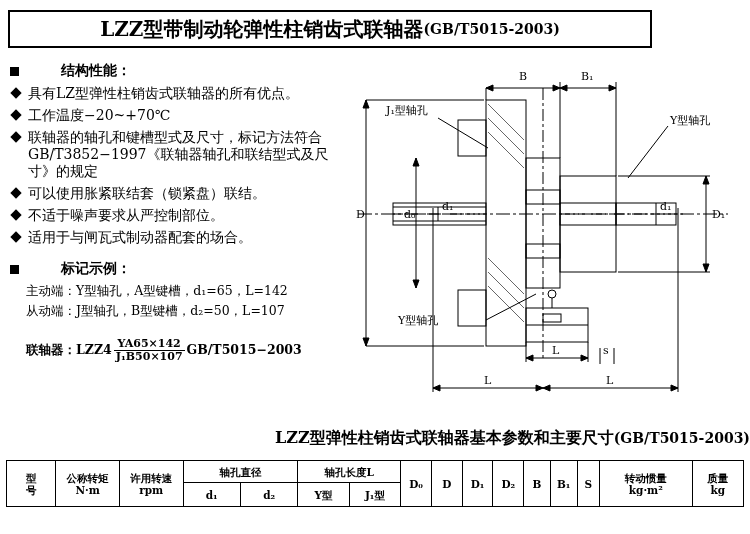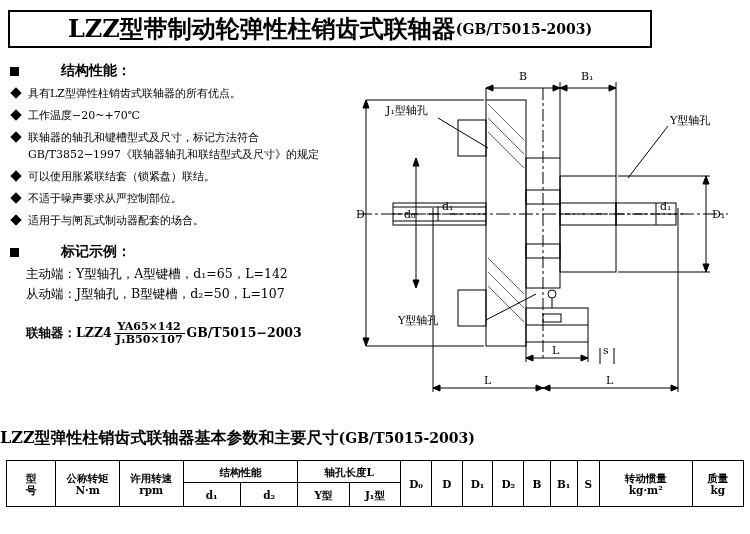--- a/index.html
+++ b/index.html
@@ -14,61 +14,61 @@
 
   
   .title-bar{
     position:absolute;left:8px;top:10px;width:640px;height:34px;
     border:2px solid #000;
     display:flex;align-items:center;justify-content:center;
     background:#fff;
   }
   .title-bar .t-main{
     font-family:"DejaVu Serif","Liberation Serif",serif;
-    font-weight:bold;font-size:24px;letter-spacing:0px;
+    font-weight:bold;font-size:20px;letter-spacing:0px;
   }
   .title-bar .t-sub{
     font-family:"DejaVu Serif","Liberation Serif",serif;
     font-weight:bold;font-size:14px;
   }
 
   
   .left-col{position:absolute;left:10px;top:56px;width:330px;}
   .sec-head{display:flex;align-items:center;margin-top:6px;margin-bottom:4px;gap:36px;}
   .sec-head .sq{
     width:9px;height:9px;background:#000;margin-right:6px;flex:0 0 auto;
   }
   .sec-head .lbl{
     font-family:"DejaVu Serif","Liberation Serif",serif;
     font-weight:bold;font-size:14px;
   }
   .bullet{
     position:relative;padding-left:18px;margin:5px 0;
-    font-size:11px;line-height:17px;
+    font-size:14px;line-height:17px;
     font-family:"DejaVu Serif","Liberation Serif",serif;
   }
   .bullet .dia{
     position:absolute;left:2px;top:4px;width:8px;height:8px;
     background:#000;transform:rotate(45deg);
   }
   .mark-block{padding-left:16px;font-size:12.5px;line-height:18px;
     font-family:"DejaVu Serif","Liberation Serif",serif;}
   .mark-block .row{margin:2px 0;}
   .frac{display:inline-block;vertical-align:middle;text-align:center;line-height:12px;
         font-size:11px;margin:0 2px;}
   .frac .num{display:block;border-bottom:1px solid #000;padding:0 2px;}
   .frac .den{display:block;padding:0 2px;}
 
   
   .drawing{position:absolute;left:338px;top:58px;width:404px;height:350px;}
   .drawing svg{display:block;}
 
   
   .sec2-title{
-    position:absolute;left:0;top:428px;width:750px;text-align:left;
+    position:absolute;left:0;top:428px;width:750px;text-align:right;
     font-family:"DejaVu Serif","Liberation Serif",serif;
     font-weight:bold;font-size:16px;
   }
 
   
   .tbl-wrap{position:absolute;left:6px;top:460px;width:738px;}
   table.params{border-collapse:collapse;width:738px;table-layout:fixed;}
   table.params th,table.params td{
     border:1px solid #000;text-align:center;vertical-align:middle;
     font-family:"DejaVu Serif","Liberation Serif",serif;
@@ -270,21 +270,21 @@
           <col style="width:26px">
           <col style="width:22px">
         <col style="width:90px">
           <col style="width:50px">
       </colgroup>
       <tbody>
           <tr class="h1">
         <th rowspan="2">型<br>号</th>
         <th rowspan="2">公称转矩<br>N·m</th>
         <th rowspan="2">许用转速<br>rpm</th>
-        <th colspan="2">结构性能</th>
+        <th colspan="2">轴孔直径</th>
         <th colspan="2">轴孔长度L</th>
         <th rowspan="2">D₀</th>
         <th rowspan="2">D</th>
         <th rowspan="2">D₁</th>
         <th rowspan="2">D₂</th>
         <th rowspan="2">B</th>
         <th rowspan="2">B₁</th>
         <th rowspan="2">S</th>
         <th rowspan="2">转动惯量<br>kg·m²</th>
         <th rowspan="2">质量<br>kg</th>

